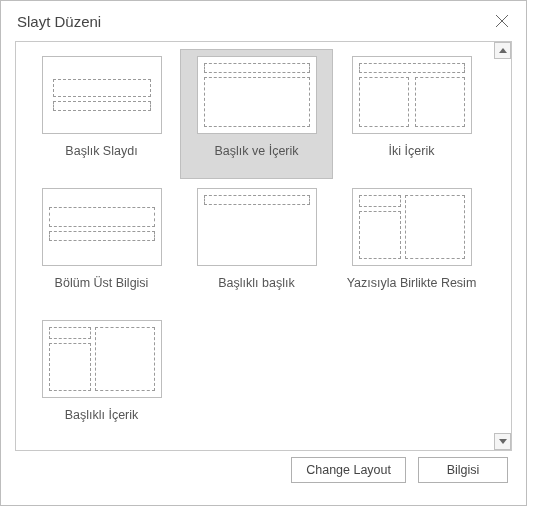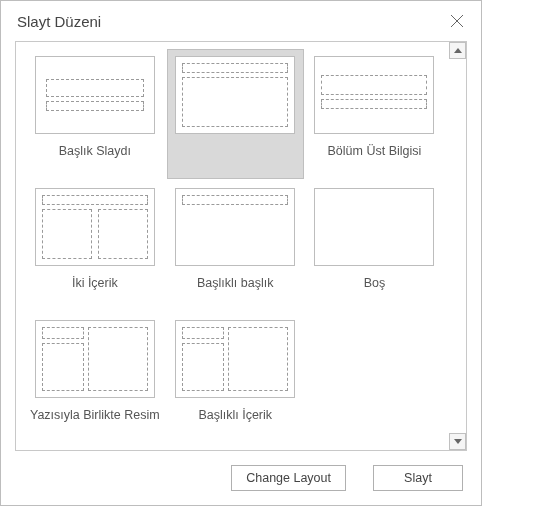--- a/index.html
+++ b/index.html
@@ -4,21 +4,21 @@
 <style>
   * { box-sizing: border-box; }
   body {
     margin: 0;
     font-family: "Segoe UI", Arial, sans-serif;
     font-size: 13px;
     color: #444;
     background: #fff;
   }
   .dialog {
-    width: 482px;
+    width: 527px;
     height: 506px;
     border: 1px solid #bdbdbd;
     position: relative;
     background: #fff;
   }
   .titlebar {
     display: flex;
     align-items: center;
     justify-content: space-between;
     padding: 10px 14px 6px 16px;
@@ -99,23 +99,23 @@
   }
   .label {
     margin-top: 10px;
     font-size: 12.5px;
     color: #555;
     white-space: nowrap;
   }
   .footer {
     position: absolute;
     right: 18px;
-    bottom: 14px;
-    display: flex;
-    gap: 27px;
+    bottom: 22px;
+    display: flex;
+    gap: 12px;
   }
   .btn {
     min-width: 90px;
     height: 26px;
     border: 1px solid #b0b0b0;
     background: #fff;
     font-size: 12.5px;
     color: #444;
     padding: 0 14px;
     cursor: pointer;
@@ -154,51 +154,48 @@
           <div class="ph" style="left:10px; right:10px; top:44px; height:10px;"></div>
         </div>
         <div class="label">Başlık Slaydı</div>
       </div>
 
       <div class="cell selected">
         <div class="thumb">
           <div class="ph" style="left:6px; right:6px; top:6px; height:10px;"></div>
           <div class="ph" style="left:6px; right:6px; top:20px; bottom:6px;"></div>
         </div>
-      </div>
-
-      <div class="cell">
-        <div class="thumb">
-          <div class="ph" style="left:6px; right:6px; top:18px; height:20px;"></div>
-          <div class="ph" style="left:6px; right:6px; top:42px; height:10px;"></div>
-        </div>
-        <div class="label">Bölüm Üst Bilgisi</div>
+        <div class="label">Başlık ve İçerik</div>
       </div>
 
       <div class="cell">
         <div class="thumb">
           <div class="ph" style="left:6px; right:6px; top:6px; height:10px;"></div>
           <div class="ph" style="left:6px; width:50px; top:20px; bottom:6px;"></div>
           <div class="ph" style="right:6px; width:50px; top:20px; bottom:6px;"></div>
         </div>
         <div class="label">İki İçerik</div>
       </div>
 
+      <div class="cell">
+        <div class="thumb">
+          <div class="ph" style="left:6px; right:6px; top:18px; height:20px;"></div>
+          <div class="ph" style="left:6px; right:6px; top:42px; height:10px;"></div>
+        </div>
+        <div class="label">Bölüm Üst Bilgisi</div>
+      </div>
+
 
       <div class="cell">
         <div class="thumb">
           <div class="ph" style="left:6px; right:6px; top:6px; height:10px;"></div>
         </div>
         <div class="label">Başlıklı başlık</div>
       </div>
 
-      <div class="cell">
-        <div class="thumb"></div>
-        <div class="label">Boş</div>
-      </div>
 
       <div class="cell">
         <div class="thumb">
           <div class="ph" style="left:6px; width:42px; top:6px; height:12px;"></div>
           <div class="ph" style="left:6px; width:42px; top:22px; bottom:6px;"></div>
           <div class="ph" style="left:52px; right:6px; top:6px; bottom:6px;"></div>
         </div>
         <div class="label">Yazısıyla Birlikte Resim</div>
       </div>
 
@@ -215,16 +212,16 @@
 
     <div class="scroll-down">
       <svg width="8" height="5" viewBox="0 0 8 5">
           <polygon points="0,0 8,0 4,5"></polygon>
         </svg>
     </div>
   </div>
 
   <div class="footer">
     <div class="btn">Change Layout</div>
-    <div class="btn">Slayt</div>
+    <div class="btn">Bilgisi</div>
   </div>
 
 </div>
 
 </body></html>

